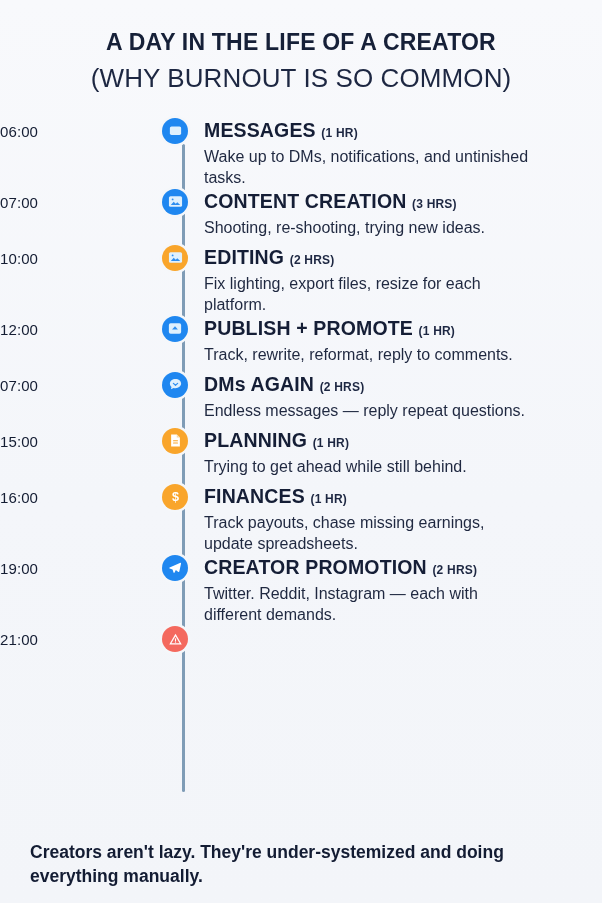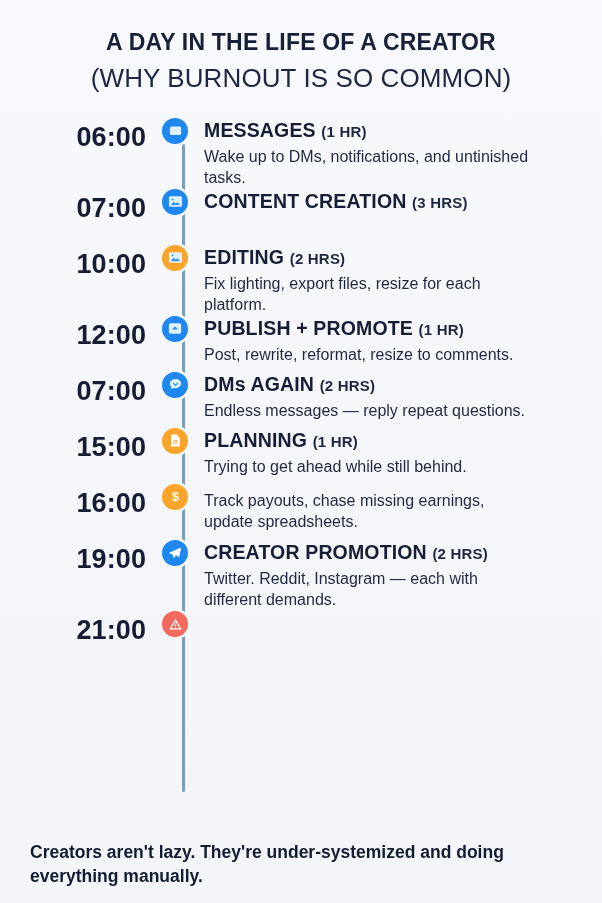--- a/index.html
+++ b/index.html
@@ -60,25 +60,24 @@
   }
   .row {
     position: relative;
     display: flex;
     align-items: flex-start;
     min-height: 56px;
   }
   .time {
     width: 160px;
     flex: 0 0 160px;
-    text-align: right;
     padding-right: 14px;
     box-sizing: border-box;
-    font-size: 27px;
-    font-weight: bold;
+    font-size: 15px;
+    font-weight: normal;
     color: #141d33;
     line-height: 1;
     padding-top: 6px;
     letter-spacing: 0.1px;
   }
   .marker {
     position: relative;
     z-index: 2;
     flex: 0 0 30px;
     width: 30px;
@@ -107,21 +106,21 @@
     padding-top: 1px;
   }
   .heading {
     font-size: 19.5px;
     font-weight: bold;
     color: #151e36;
     line-height: 1.15;
     letter-spacing: 0.15px;
   }
   .duration {
-    font-size: 15px;
+    font-size: 12px;
     font-weight: bold;
     color: #1d2742;
     letter-spacing: 0.2px;
   }
   .desc {
     margin-top: 5px;
     font-size: 16px;
     line-height: 1.33;
     color: #1f2840;
     max-width: 330px;
@@ -176,20 +175,21 @@
             <div class="dot blue">
               <svg width="15" height="13" viewBox="0 0 24 20">
                 <rect x="1.5" y="1.5" width="21" height="17" rx="2.6" fill="#dff0fd"></rect>
                 <path d="M4.5 15.5l4.6-5.2 3.2 3.4 2.6-2.6 4.6 4.4z" fill="#2e8ef0"></path>
                 <circle cx="7.4" cy="6.6" r="1.5" fill="#2e8ef0"></circle>
               </svg>
             </div>
           </div>
           <div class="content">
             <div class="heading"><span>CONTENT CREATION</span> <span class="duration">(3 HRS)</span></div>
+            <div class="desc wide">Shooting, re-shooting, trying new ideas.</div>
           </div>
         </div>
         <div class="row">
           <div class="time">10:00</div>
           <div class="marker">
             <div class="dot orange">
               <svg width="15" height="13" viewBox="0 0 24 20">
                 <rect x="1.5" y="1.5" width="21" height="17" rx="2.6" fill="#dff0fd"></rect>
                 <path d="M4.5 15.5l4.6-5.2 3.2 3.4 2.6-2.6 4.6 4.4z" fill="#2e8ef0"></path>
                 <circle cx="7.4" cy="6.6" r="1.5" fill="#2e8ef0"></circle>
@@ -206,21 +206,21 @@
           <div class="marker">
             <div class="dot blue">
               <svg width="14" height="13" viewBox="0 0 24 22">
                 <rect x="1.5" y="2" width="21" height="18" rx="3" fill="#dff0fd"></rect>
                 <path d="M12 7.2l5 5.4H7z" fill="#2e8ef0"></path>
               </svg>
             </div>
           </div>
           <div class="content">
             <div class="heading"><span>PUBLISH + PROMOTE</span> <span class="duration">(1 HR)</span></div>
-            <div class="desc wide">Post, rewrite, reformat, resize to comments.</div>
+            <div class="desc wide">Track, rewrite, reformat, reply to comments.</div>
           </div>
         </div>
         <div class="row">
           <div class="time">07:00</div>
           <div class="marker">
             <div class="dot blue">
               <svg width="15" height="15" viewBox="0 0 24 24">
                 <path d="M12 3.2c5 0 9 3.2 9 7.3 0 4-4 7.3-9 7.3-1 0-2-.15-2.9-.4L4.6 19.6l1-3.6C4 14.7 3 12.9 3 10.5 3 6.4 7 3.2 12 3.2z" fill="#dff0fd"></path>
                 <path d="M8.6 10.2l3.4 3.1 3.4-3.1" fill="none" stroke="#2e8ef0" stroke-width="1.9" stroke-linecap="round" stroke-linejoin="round"></path>
               </svg>
@@ -251,20 +251,21 @@
         <div class="row">
           <div class="time">16:00</div>
           <div class="marker">
             <div class="dot orange">
               <svg width="13" height="16" viewBox="0 0 18 24">
                 <text x="9" y="18.6" text-anchor="middle" font-family="Liberation Sans, sans-serif" font-size="19" font-weight="bold" fill="#ffffff">$</text>
               </svg>
             </div>
           </div>
           <div class="content">
+            <div class="heading"><span>FINANCES</span> <span class="duration">(1 HR)</span></div>
             <div class="desc">Track payouts, chase missing earnings, update spreadsheets.</div>
           </div>
         </div>
         <div class="row">
           <div class="time">19:00</div>
           <div class="marker">
             <div class="dot blue">
               <svg width="14" height="14" viewBox="0 0 24 24">
                 <path d="M21.4 3.1L2.8 11.2c-.8.35-.75 1.5.08 1.78l4.9 1.64 1.7 5.1c.27.82 1.38.9 1.77.13l2.2-4.3 4.3 3.2c.6.45 1.47.12 1.62-.62l3-13.9c.17-.8-.63-1.46-1.37-1.13z" fill="#ffffff"></path>
               </svg>

